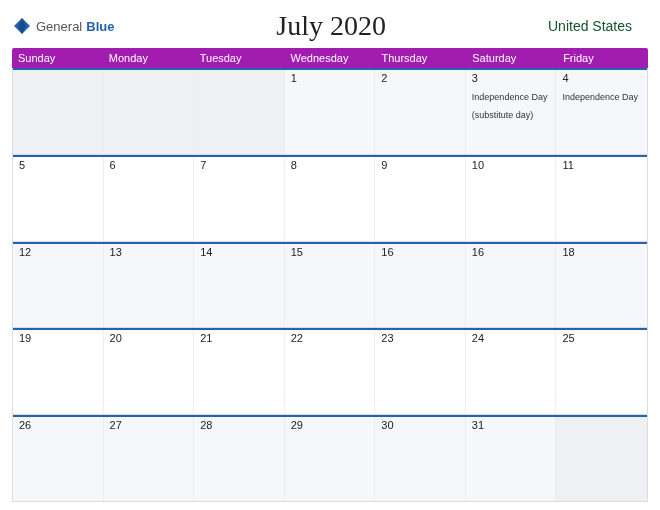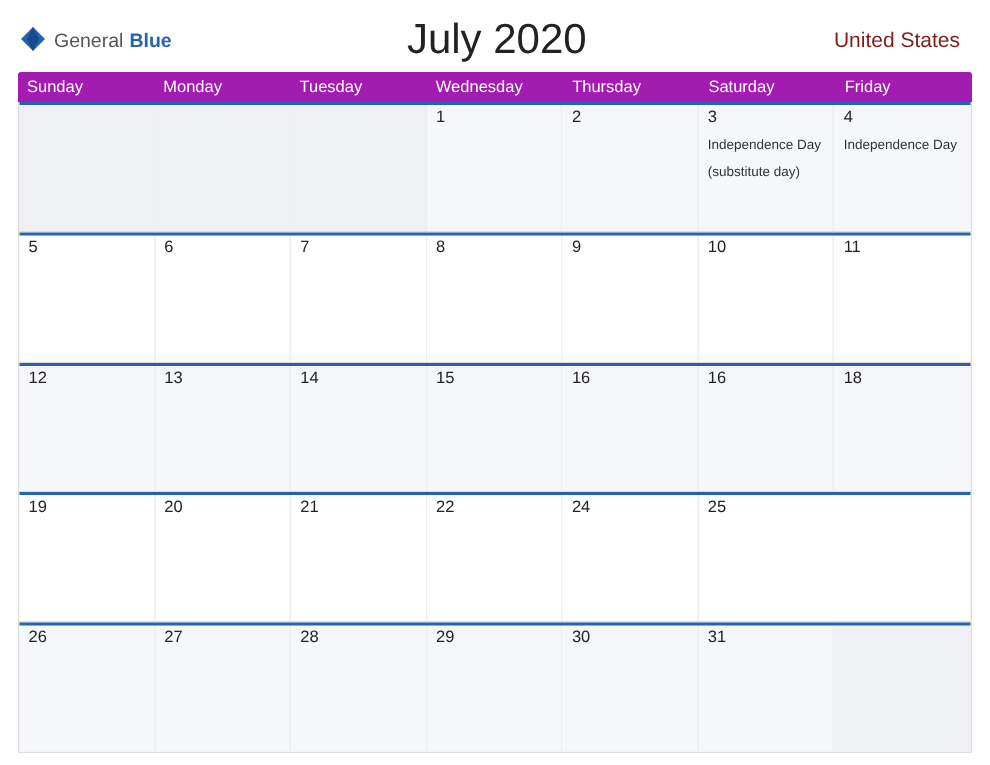--- a/index.html
+++ b/index.html
@@ -49,26 +49,27 @@
       width: 20px;
       height: 20px;
     }
 
     .cal-title {
       font-size: 28px;
       font-weight: normal;
       color: #222;
       text-align: center;
       flex: 1;
+      font-family: Liberation Serif, serif;
     }
 
     .cal-country {
       font-size: 14px;
-      color: #7f1d1d;
-      text-align: center;
+      color: #14532d;
+      text-align: left;
       min-width: 100px;
     }
 
     
     .day-headers {
       display: grid;
       grid-template-columns: repeat(7, 1fr);
       background: #a21caf;
       border-radius: 2px 2px 0 0;
     }
@@ -244,20 +245,23 @@
         <div class="cal-cell">
           <span class="cell-date">20</span>
         </div>
         <div class="cal-cell">
           <span class="cell-date">21</span>
         </div>
         <div class="cal-cell">
           <span class="cell-date">22</span>
         </div>
         <div class="cal-cell">
+          <span class="cell-date">23</span>
+        </div>
+        <div class="cal-cell">
           <span class="cell-date">24</span>
         </div>
         <div class="cal-cell">
           <span class="cell-date">25</span>
         </div>
       </div>
       <div class="cal-week">
         <div class="cal-cell">
           <span class="cell-date">26</span>
         </div>

